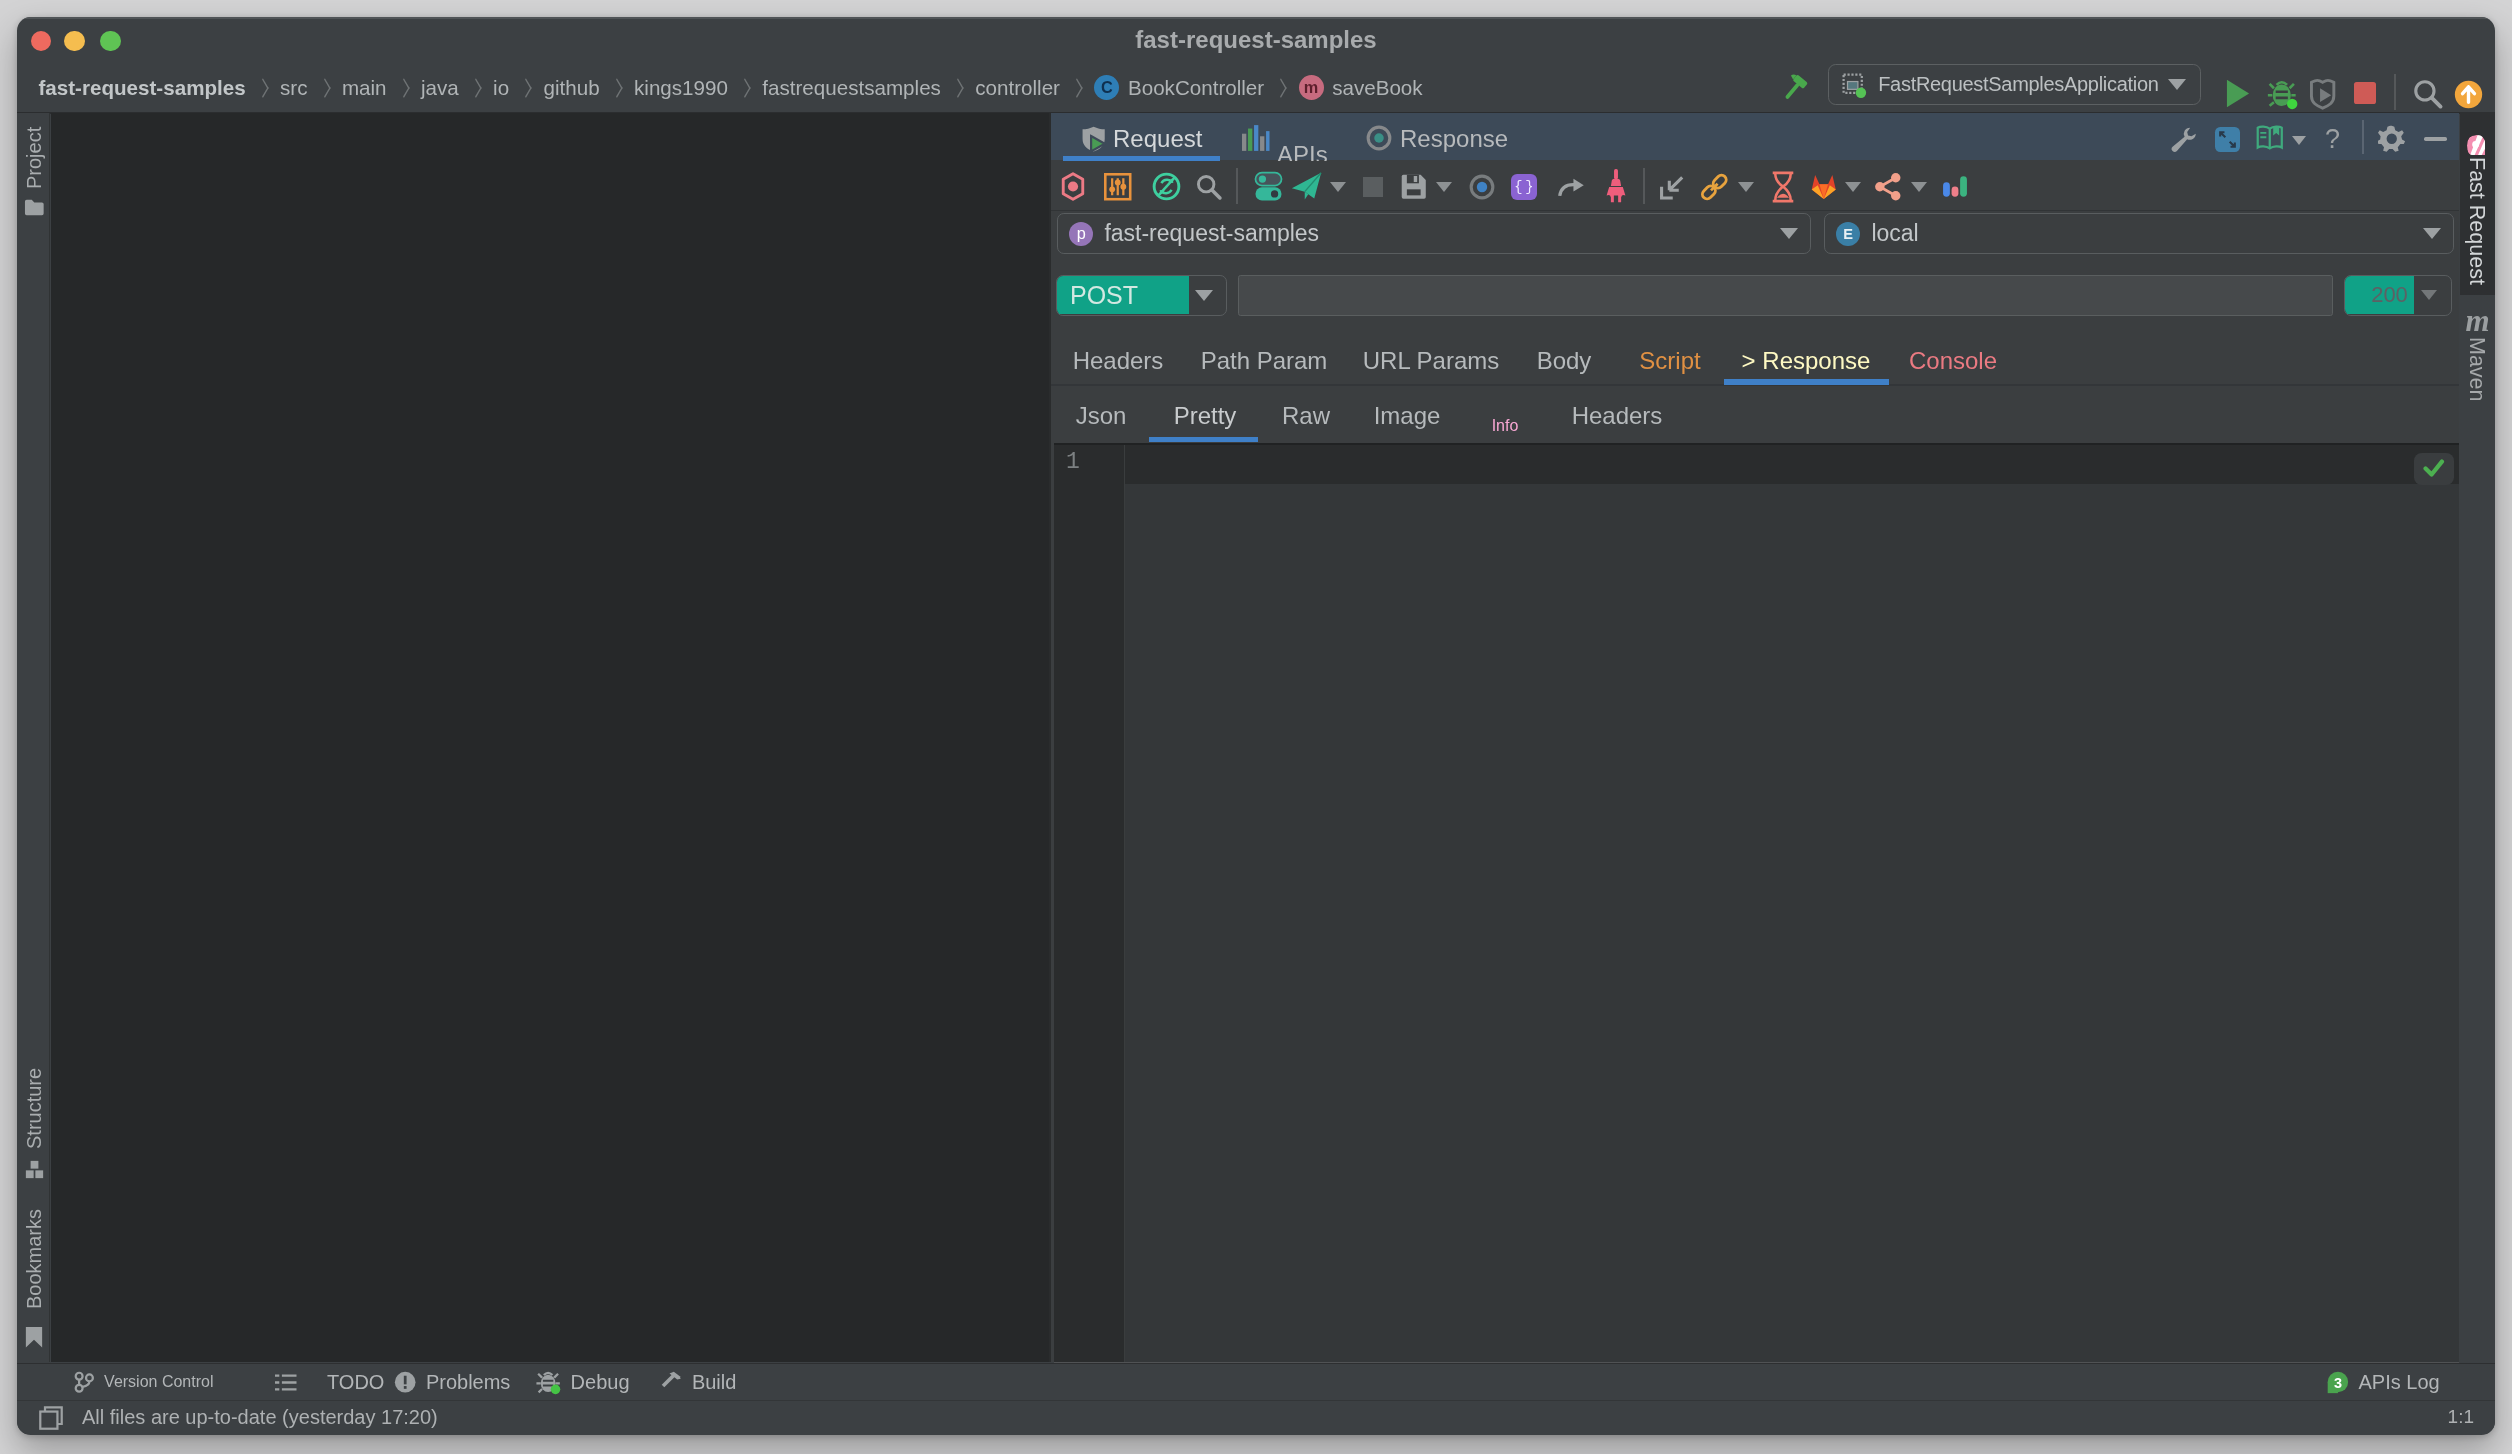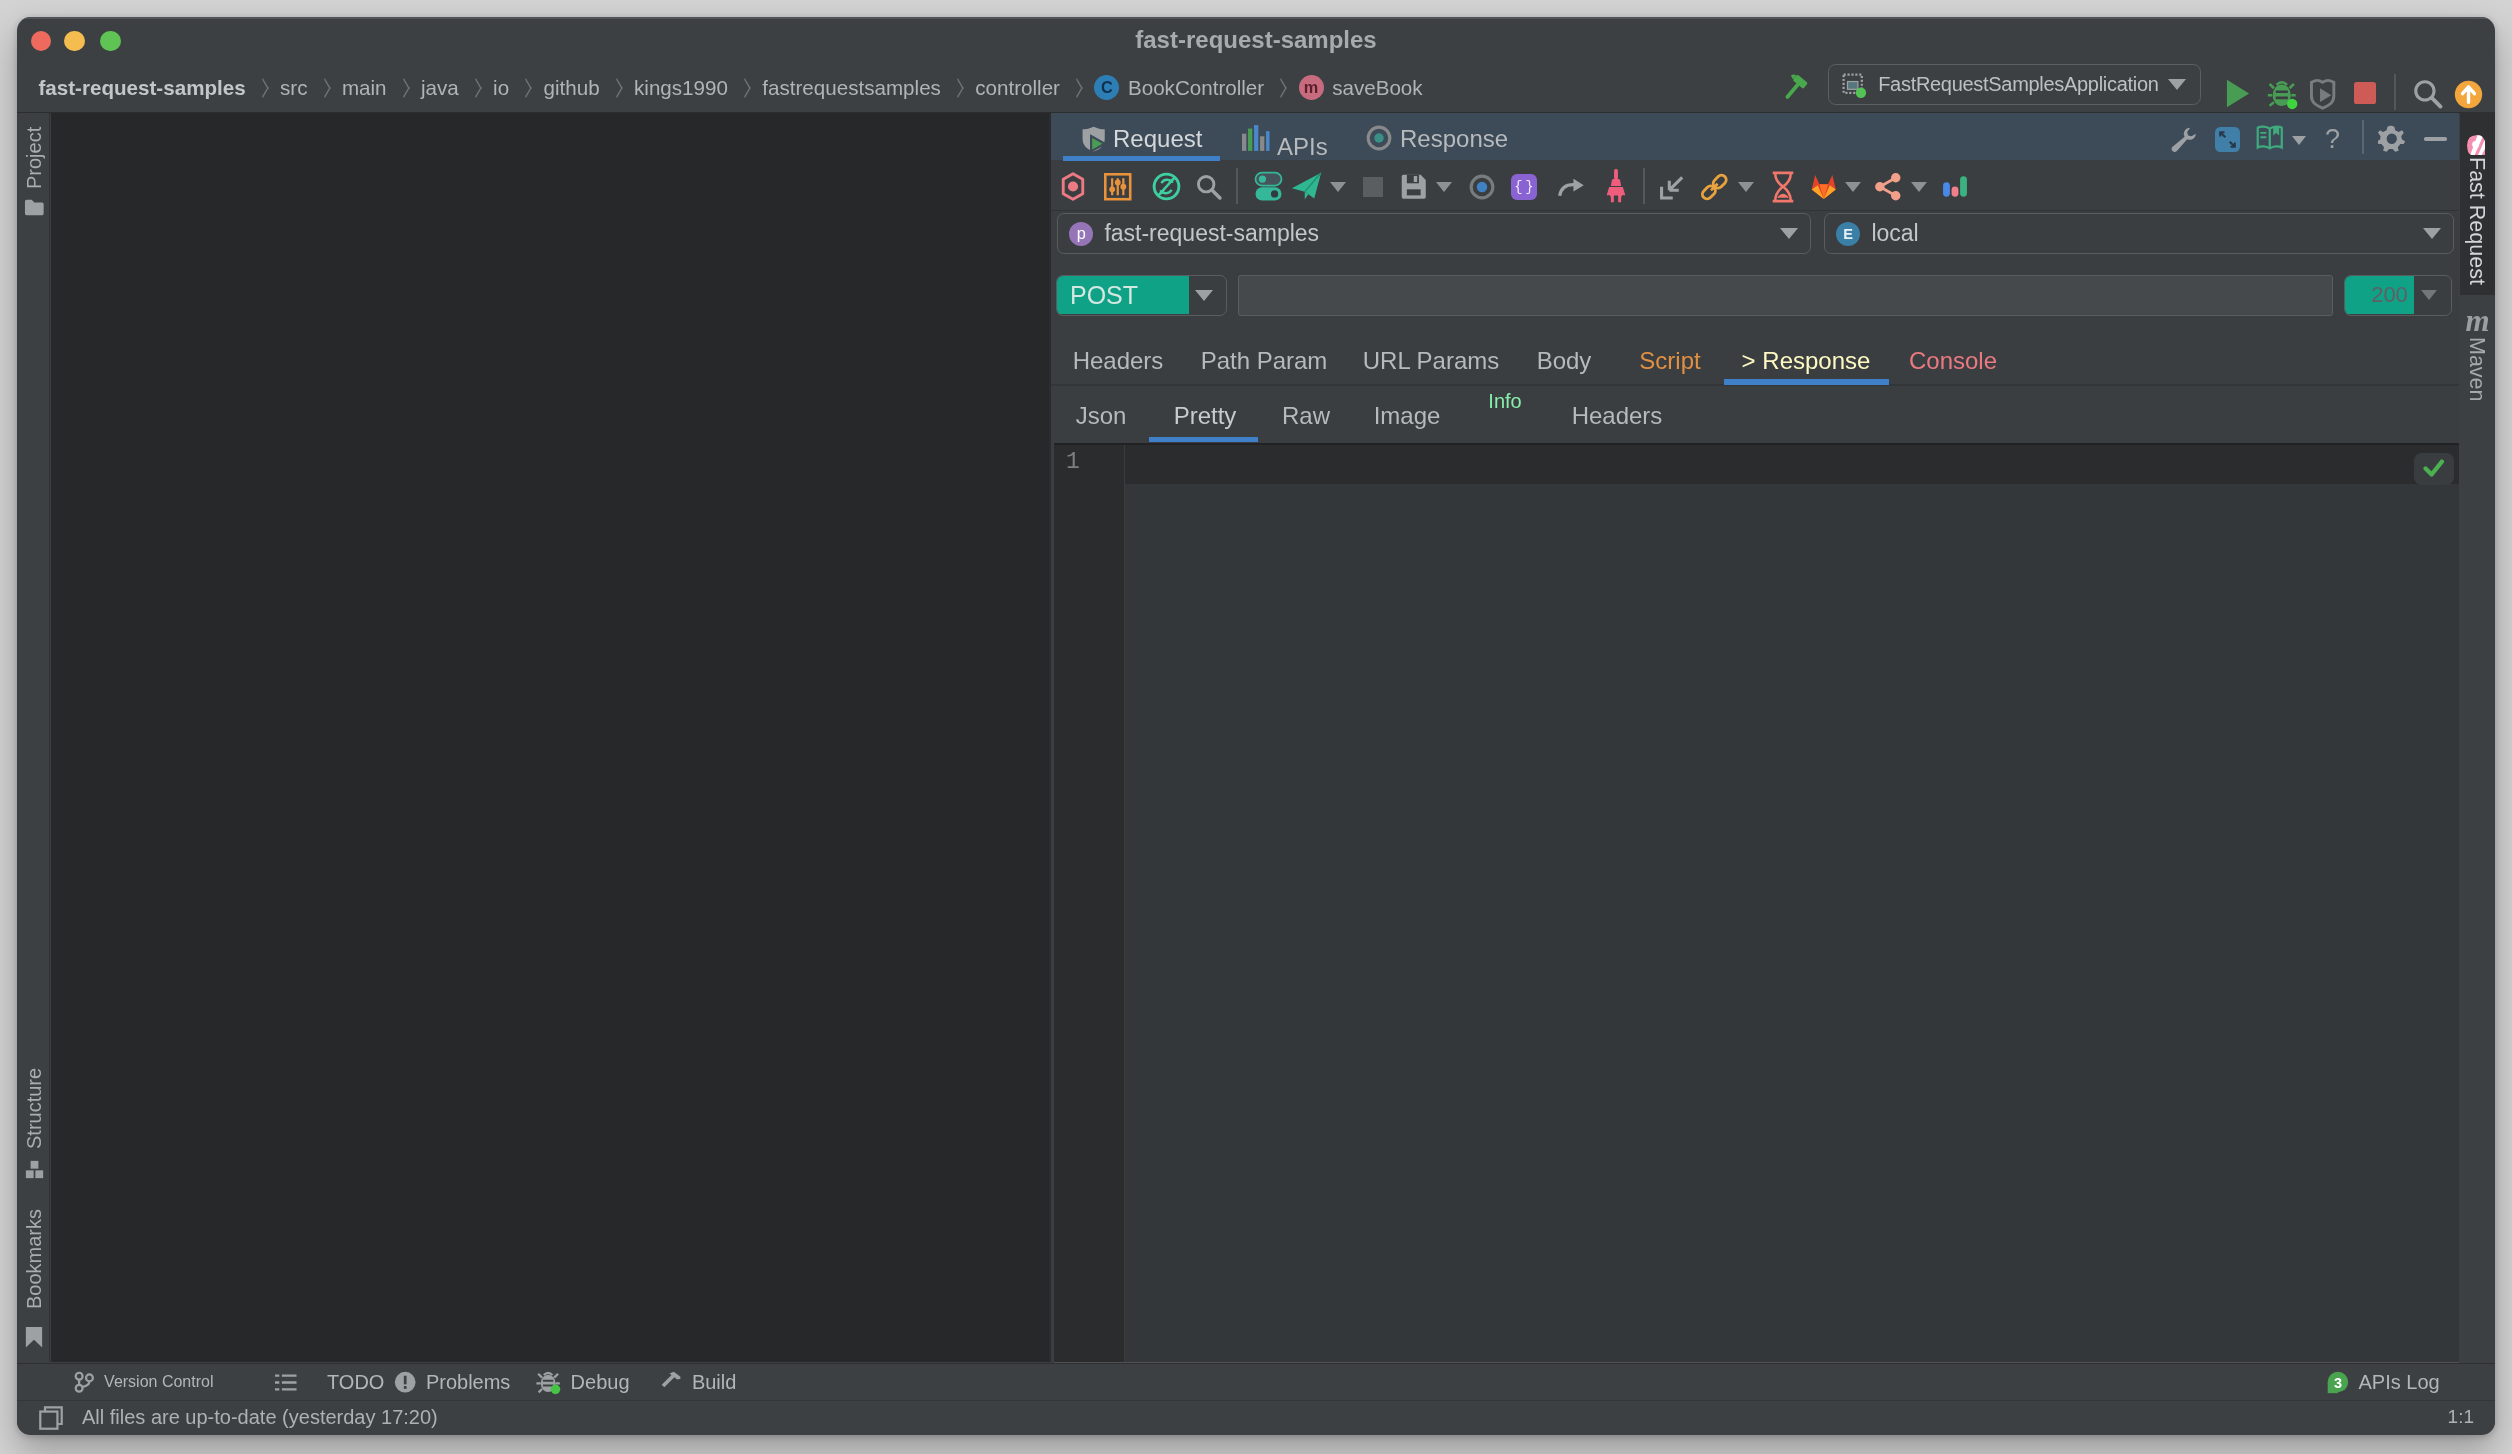--- a/index.html
+++ b/index.html
@@ -137,21 +137,21 @@
     <path d="M13 13 L29 22 L13 31 Z" fill="#499c54" stroke="#3d4a58" stroke-width="2.6"></path>
   </svg>
   <div class="abs" style="left:1096px;top:108px;font-size:24px;color:#d5d8da;">Request</div>
   <svg class="abs" style="left:1225px;top:108px;" width="27.5" height="26" viewBox="0 0 32 30">
     <rect x="0" y="10" width="5" height="20" fill="#87898b"></rect>
     <rect x="7" y="4" width="5" height="26" fill="#499c54"></rect>
     <rect x="14" y="0" width="5" height="30" fill="#4a88c7"></rect>
     <rect x="21" y="13" width="5" height="17" fill="#87898b"></rect>
     <rect x="28" y="7" width="4" height="23" fill="#4a88c7"></rect>
   </svg>
-  <div class="abs" style="left:1260px;top:116px;font-size:24px;color:#b7babc;">APIs</div>
+  <div class="abs" style="left:1260px;top:124px;font-size:24px;color:#b7babc;">APIs</div>
   <svg class="abs" style="left:1349px;top:108px;" width="26" height="26" viewBox="0 0 30 30">
     <circle cx="15" cy="15" r="12.5" fill="none" stroke="#87898b" stroke-width="3.6"></circle>
     <circle cx="15" cy="15" r="5.5" fill="#3a8f86"></circle>
   </svg>
   <div class="abs" style="left:1383px;top:108px;font-size:24px;color:#b7babc;">Response</div>
   <svg class="abs" style="left:2153px;top:109px;" width="27.5" height="27.5" viewBox="0 0 32 32">
     <path d="M30 9 Q30 13 26.5 15 Q23 17 20 15.5 L8 29 Q5.5 31.5 3 29 Q0.5 26.5 3 24 L17 12.5 Q15 9 17 5.5 Q19 2 23.5 2 L20 7 L21 11 L25 12 L30 9 Z" fill="#9da1a3"></path>
   </svg>
   <div class="abs" style="left:2198px;top:110px;width:25px;height:25px;background:#3f7fa8;border-radius:5.2px;">
     <svg width="25" height="25" viewBox="0 0 29 29">
@@ -312,21 +312,21 @@
   <div class="abs" style="left:1547px;top:330px;transform:translateX(-50%);font-size:24px;color:#b6babc;">Body</div>
   <div class="abs" style="left:1653px;top:330px;transform:translateX(-50%);font-size:24px;color:#e09043;">Script</div>
   <div class="abs" style="left:1789px;top:330px;transform:translateX(-50%);font-size:24px;color:#fef9c3;">&gt; Response</div>
   <div class="abs" style="left:1936px;top:330px;transform:translateX(-50%);font-size:24px;color:#ea7a82;">Console</div>
   <div class="abs" style="left:1707px;top:362px;width:165px;height:6px;background:#3f80c8;"></div>
 
   <div class="abs" style="left:1084px;top:385px;transform:translateX(-50%);font-size:24px;color:#b6babc;">Json</div>
   <div class="abs" style="left:1188px;top:385px;transform:translateX(-50%);font-size:24px;color:#c8cbcd;">Pretty</div>
   <div class="abs" style="left:1289px;top:385px;transform:translateX(-50%);font-size:24px;color:#b6babc;">Raw</div>
   <div class="abs" style="left:1390px;top:385px;transform:translateX(-50%);font-size:24px;color:#b6babc;">Image</div>
-  <div class="abs" style="left:1488px;top:373px;transform:translateX(-50%);font-size:20px;color:#86efac;">Info</div>
+  <div class="abs" style="left:1488px;top:400px;transform:translateX(-50%);font-size:16px;color:#f9a8d4;">Info</div>
   <div class="abs" style="left:1600px;top:385px;transform:translateX(-50%);font-size:24px;color:#b6babc;">Headers</div>
   <div class="abs" style="left:1132px;top:420px;width:109px;height:5.2px;background:#3f80c8;"></div>
 
   <div class="abs" style="left:1037px;top:426px;width:1405px;height:920px;background:#343739;border-top:2.6px solid #202223;border-bottom:1.7px solid #505254;overflow:hidden;">
     <div class="abs" style="left:0;top:0;width:71px;height:917px;background:#2a2c2d;border-right:0.9px solid #3a3d3e;"></div>
     <div class="abs" style="left:71px;top:0;width:1334px;height:39px;background:#2a2c2d;"></div>
     <div class="abs" style="left:12px;top:4.3px;font-family:'Liberation Mono',monospace;font-size:23px;color:#7c8082;">1</div>
     <div class="abs" style="left:1360px;top:7.7px;width:40px;height:32px;background:#3a3d3f;border-radius:7.7px;display:flex;align-items:center;justify-content:center;">
       <svg width="21.5" height="19" viewBox="0 0 25 22">
           <path d="M3 11 L10 18 L22 3" fill="none" stroke="#4caf50" stroke-width="5" stroke-linecap="round" stroke-linejoin="round"></path>

